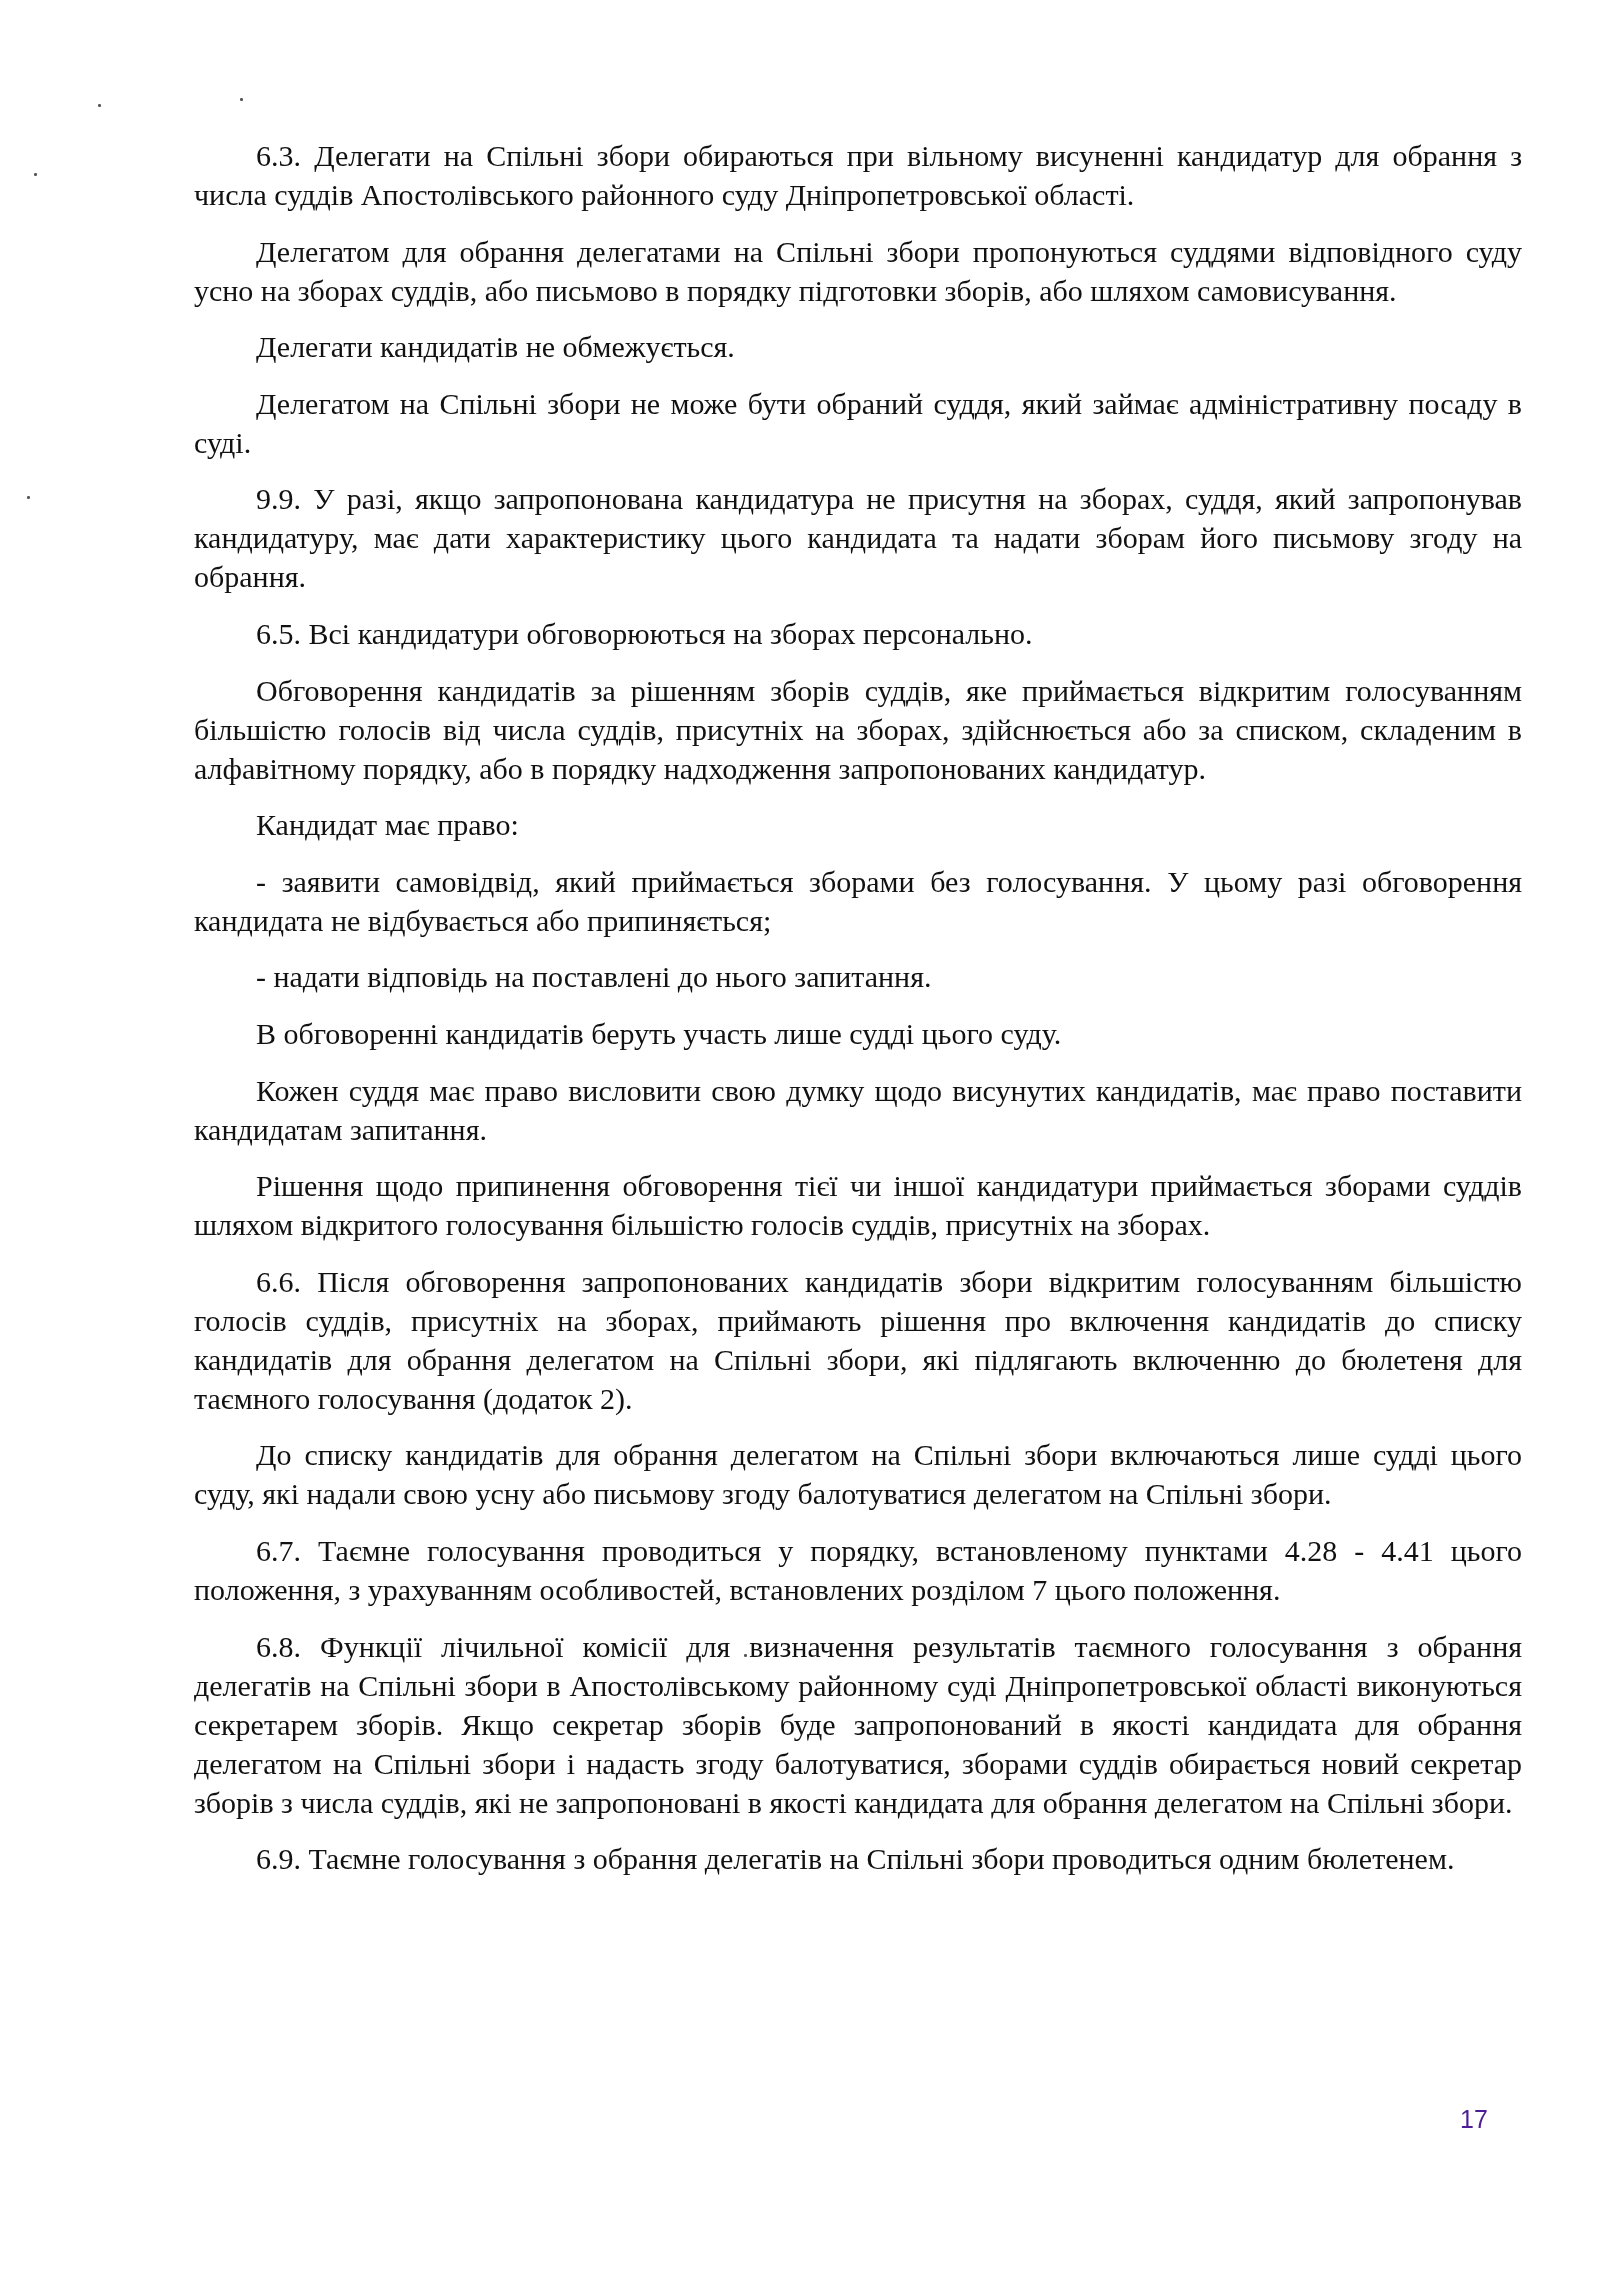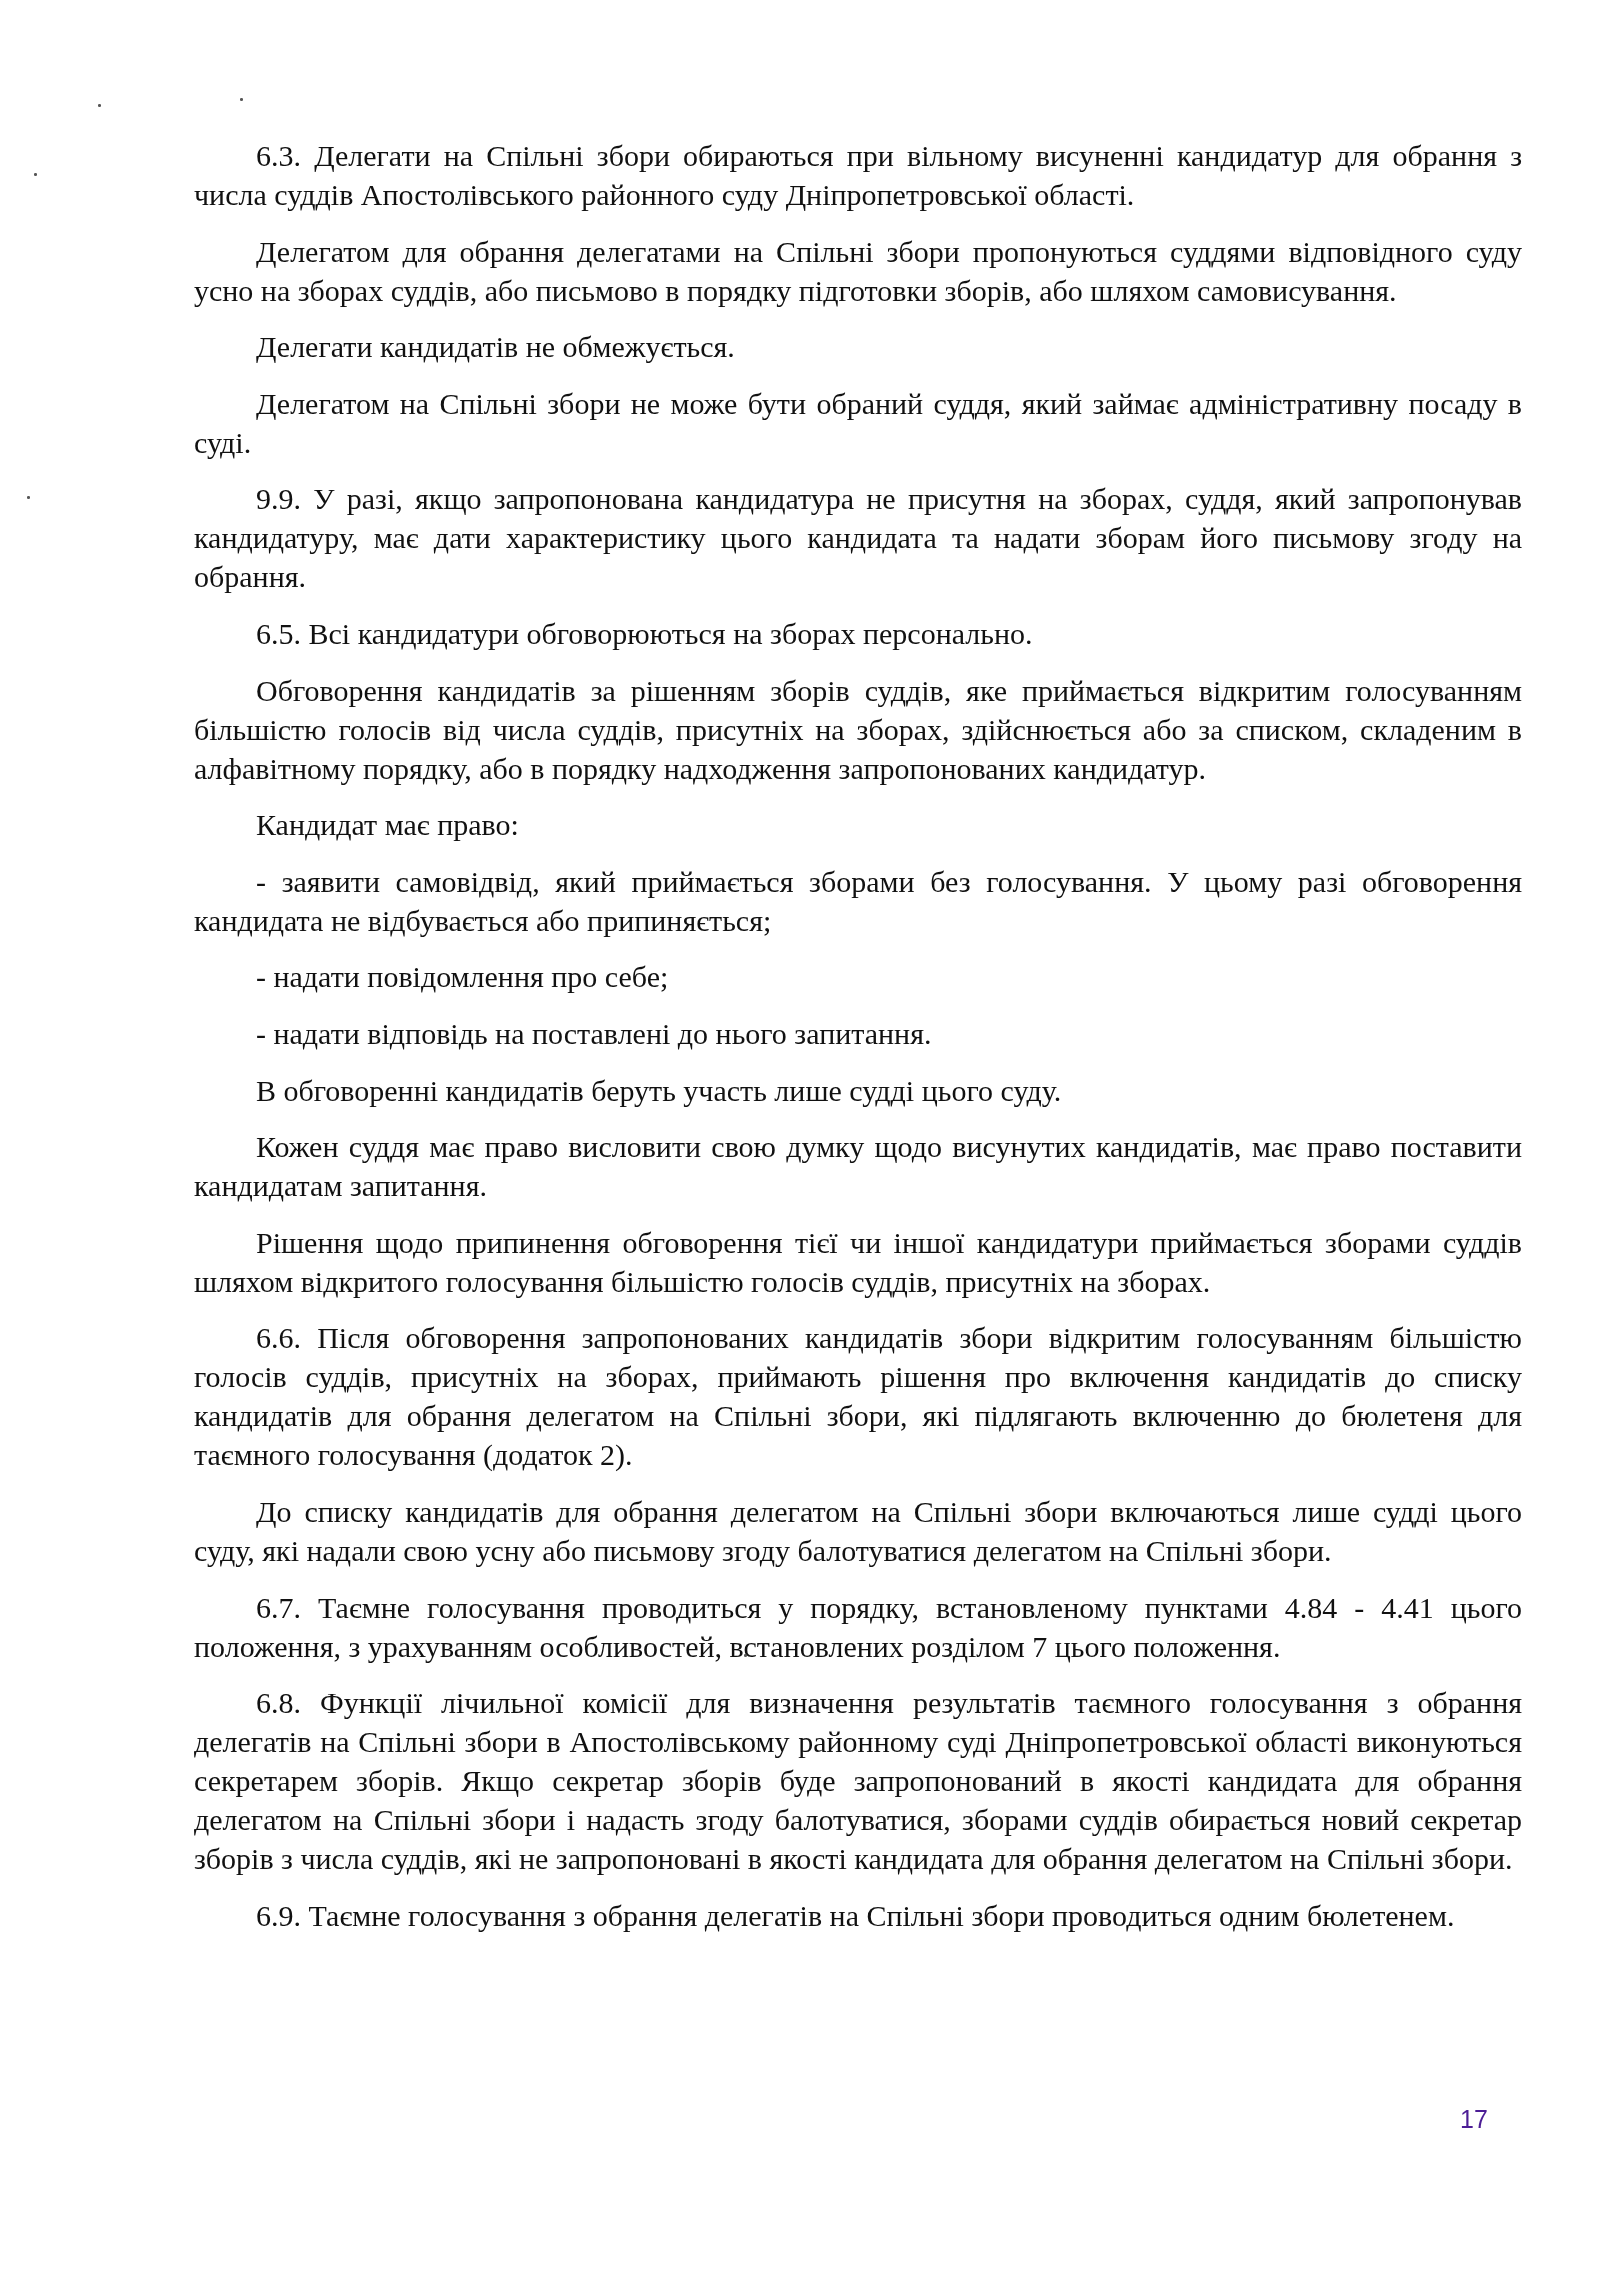--- a/index.html
+++ b/index.html
@@ -42,28 +42,27 @@
 <div class="page">
   <p class="para">6.3. Делегати на Спільні збори обираються при вільному висуненні кандидатур для обрання з числа суддів Апостолівського районного суду Дніпропетровської області.</p>
   <p class="para">Делегатом для обрання делегатами на Спільні збори пропонуються суддями відповідного суду усно на зборах суддів, або письмово в порядку підготовки зборів, або шляхом самовисування.</p>
   <p class="para">Делегати кандидатів не обмежується.</p>
   <p class="para">Делегатом на Спільні збори не може бути обраний суддя, який займає адміністративну посаду в суді.</p>
   <p class="para">9.9. У разі, якщо запропонована кандидатура не присутня на зборах, суддя, який запропонував кандидатуру, має дати характеристику цього кандидата та надати зборам його письмову згоду на обрання.</p>
   <p class="para">6.5. Всі кандидатури обговорюються на зборах персонально.</p>
   <p class="para">Обговорення кандидатів за рішенням зборів суддів, яке приймається відкритим голосуванням більшістю голосів від числа суддів, присутніх на зборах, здійснюється або за списком, складеним в алфавітному порядку, або в порядку надходження запропонованих кандидатур.</p>
   <p class="para">Кандидат має право:</p>
   <p class="para">- заявити самовідвід, який приймається зборами без голосування. У цьому разі обговорення кандидата не відбувається або припиняється;</p>
-  <p class="para">- надати повідомлення про себе;</p>
   <p class="para">- надати відповідь на поставлені до нього запитання.</p>
   <p class="para">В обговоренні кандидатів беруть участь лише судді цього суду.</p>
   <p class="para">Кожен суддя має право висловити свою думку щодо висунутих кандидатів, має право поставити кандидатам запитання.</p>
   <p class="para">Рішення щодо припинення обговорення тієї чи іншої кандидатури приймається зборами суддів шляхом відкритого голосування більшістю голосів суддів, присутніх на зборах.</p>
   <p class="para">6.6. Після обговорення запропонованих кандидатів збори відкритим голосуванням більшістю голосів суддів, присутніх на зборах, приймають рішення про включення кандидатів до списку кандидатів для обрання делегатом на Спільні збори, які підлягають включенню до бюлетеня для таємного голосування (додаток 2).</p>
   <p class="para">До списку кандидатів для обрання делегатом на Спільні збори включаються лише судді цього суду, які надали свою усну або письмову згоду балотуватися делегатом на Спільні збори.</p>
-  <p class="para">6.7. Таємне голосування проводиться у порядку, встановленому пунктами 4.84 - 4.41 цього положення, з урахуванням особливостей, встановлених розділом 7 цього положення.</p>
+  <p class="para">6.7. Таємне голосування проводиться у порядку, встановленому пунктами 4.28 - 4.41 цього положення, з урахуванням особливостей, встановлених розділом 7 цього положення.</p>
   <p class="para">6.8. Функції лічильної комісії для визначення результатів таємного голосування з обрання делегатів на Спільні збори в Апостолівському районному суді Дніпропетровської області виконуються секретарем зборів. Якщо секретар зборів буде запропонований в якості кандидата для обрання делегатом на Спільні збори і надасть згоду балотуватися, зборами суддів обирається новий секретар зборів з числа суддів, які не запропоновані в якості кандидата для обрання делегатом на Спільні збори.</p>
   <p class="para">6.9. Таємне голосування з обрання делегатів на Спільні збори проводиться одним бюлетенем.</p>
 </div>
 
 <div class="page-number">17</div>
 
 <div class="speck" style="left:98px;top:104px;"></div>
 <div class="speck" style="left:34px;top:173px;"></div>
 <div class="speck" style="left:27px;top:496px;"></div>
 <div class="speck" style="left:240px;top:98px;"></div>

